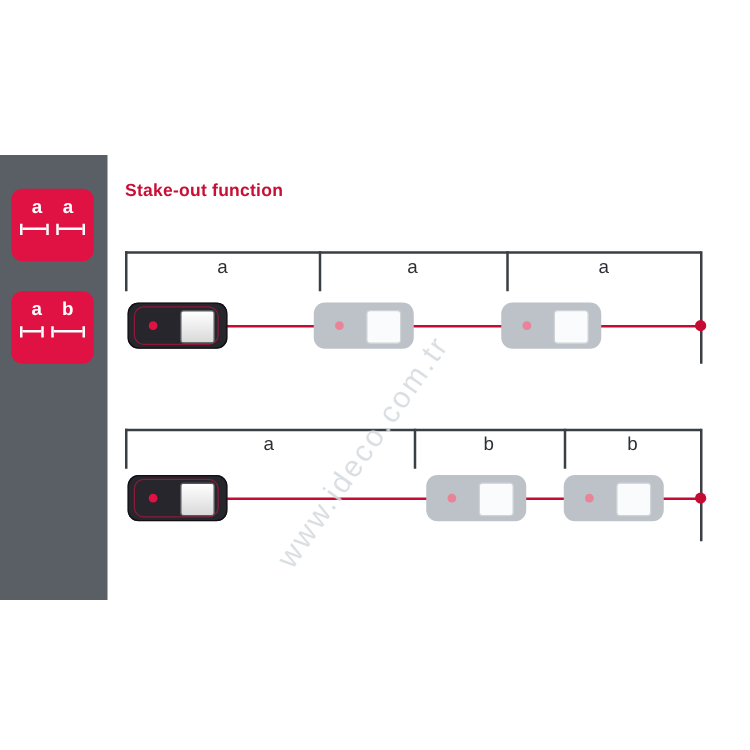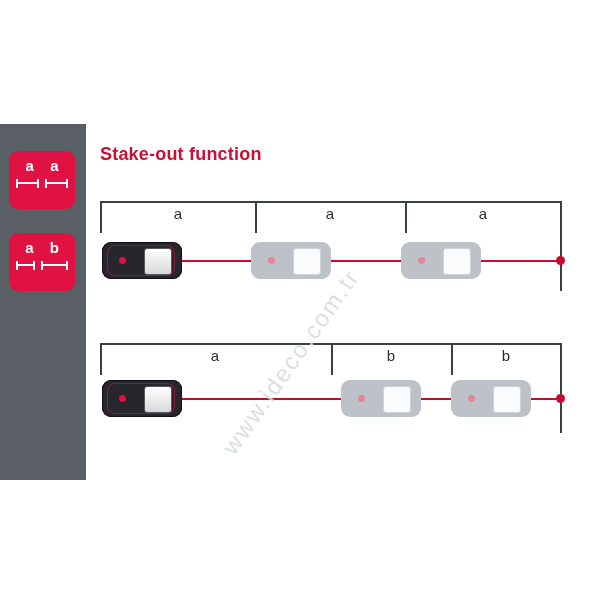--- a/index.html
+++ b/index.html
@@ -41,21 +41,21 @@
   .m::before {
     content:""; position:absolute; left:0; right:0; top:3px;
     border-top:2px solid #fff;
   }
   .m.m-narrow { width:15px; }
   .m.m-wide { width:23px; }
 
   
   .title {
     position:absolute; left:100px; top:144px;
-    margin:0; font-size:18px; font-weight:bold; color:#c80f35;
+    margin:0; font-size:14px; font-weight:bold; color:#c80f35;
     letter-spacing:0.2px;
   }
 
   
   .dim-line { position:absolute; height:0; border-top:2px solid #3a3f44; }
   .tick     { position:absolute; width:0; border-left:2px solid #3a3f44; }
   .seg-label{
     position:absolute; width:32px; text-align:center;
     font-size:15px; color:#2c3034;
   }

